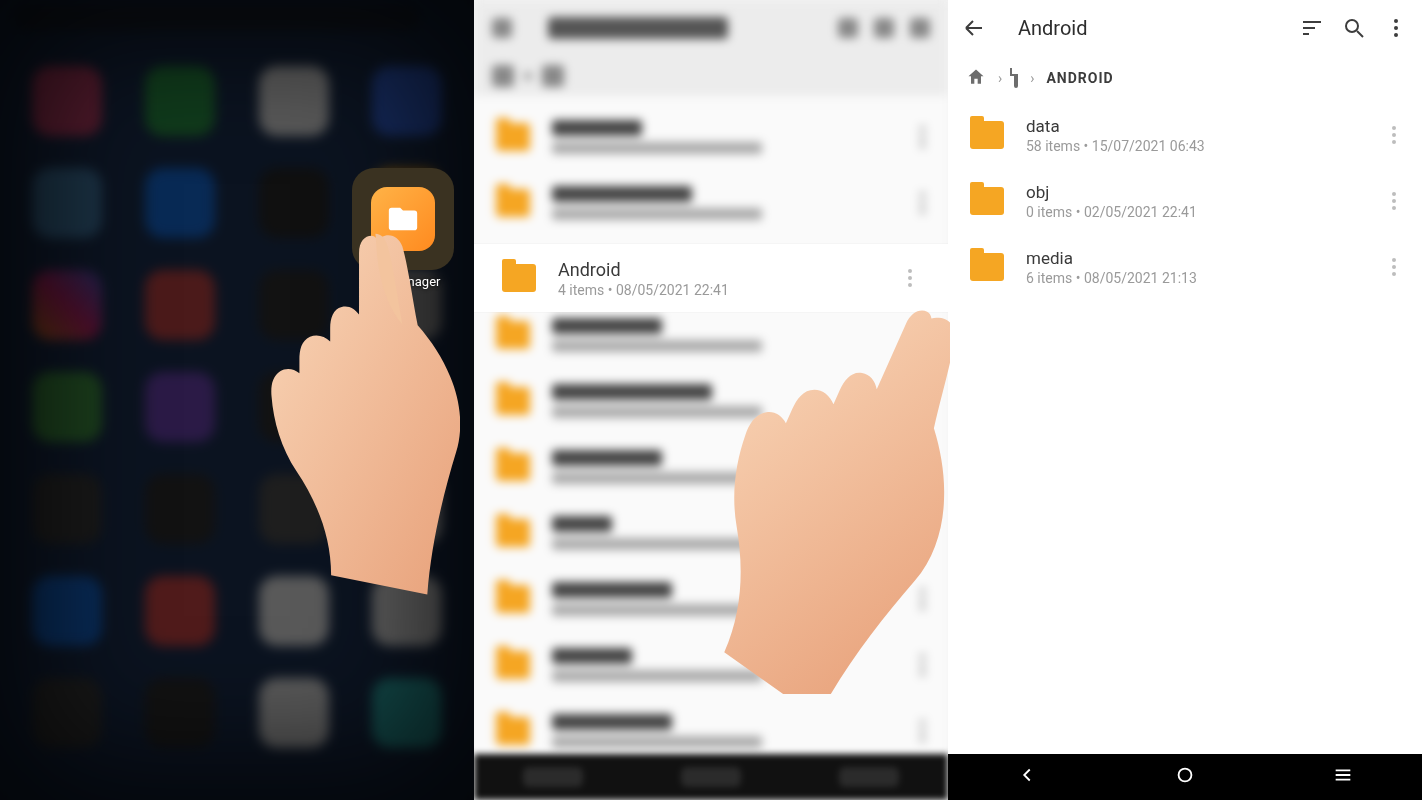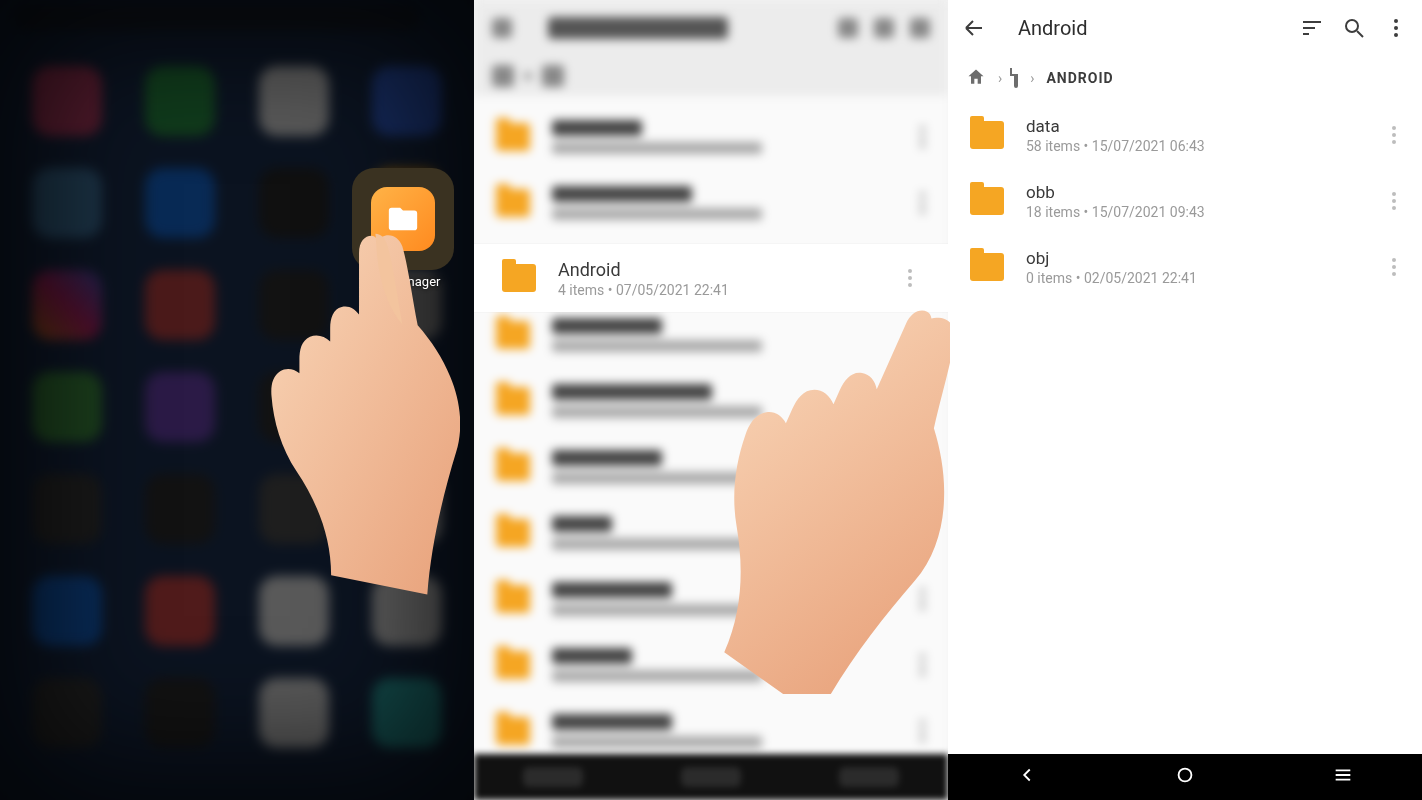--- a/index.html
+++ b/index.html
@@ -283,21 +283,21 @@
               <span></span>
             </div>
           </div>
       </div>
     </div>
 
     <div class="focused-row">
       <div class="folder-icon"></div>
       <div class="ftexts">
         <div class="ftitle">Android</div>
-        <div class="fsub">4 items • 07/05/2021 22:41</div>
+        <div class="fsub">4 items • 08/05/2021 22:41</div>
       </div>
       <div class="more-dots">
           <span></span>
           <span></span>
           <span></span>
         </div>
     </div>
 
     <div class="navbar-dark">
       <div class="nbshape"></div>
@@ -356,34 +356,34 @@
         </div>
         <div class="kebab">
             <span></span>
             <span></span>
             <span></span>
           </div>
       </div>
       <div class="row">
         <div class="folder-icon"></div>
         <div class="texts">
-          <div class="name">obb</div>
-          <div class="sub">18 items • 15/07/2021 09:43</div>
+          <div class="name">obj</div>
+          <div class="sub">0 items • 02/05/2021 22:41</div>
         </div>
         <div class="kebab">
             <span></span>
             <span></span>
             <span></span>
           </div>
       </div>
       <div class="row">
         <div class="folder-icon"></div>
         <div class="texts">
-          <div class="name">obj</div>
-          <div class="sub">0 items • 02/05/2021 22:41</div>
+          <div class="name">media</div>
+          <div class="sub">6 items • 08/05/2021 21:13</div>
         </div>
         <div class="kebab">
             <span></span>
             <span></span>
             <span></span>
           </div>
       </div>
     </div>
 
     <div class="navbar-dark">

